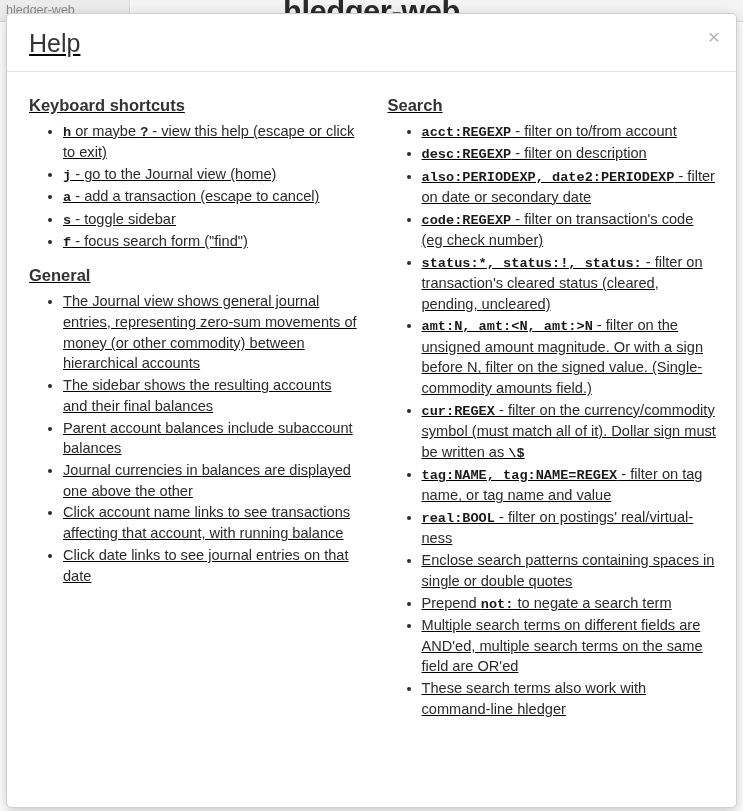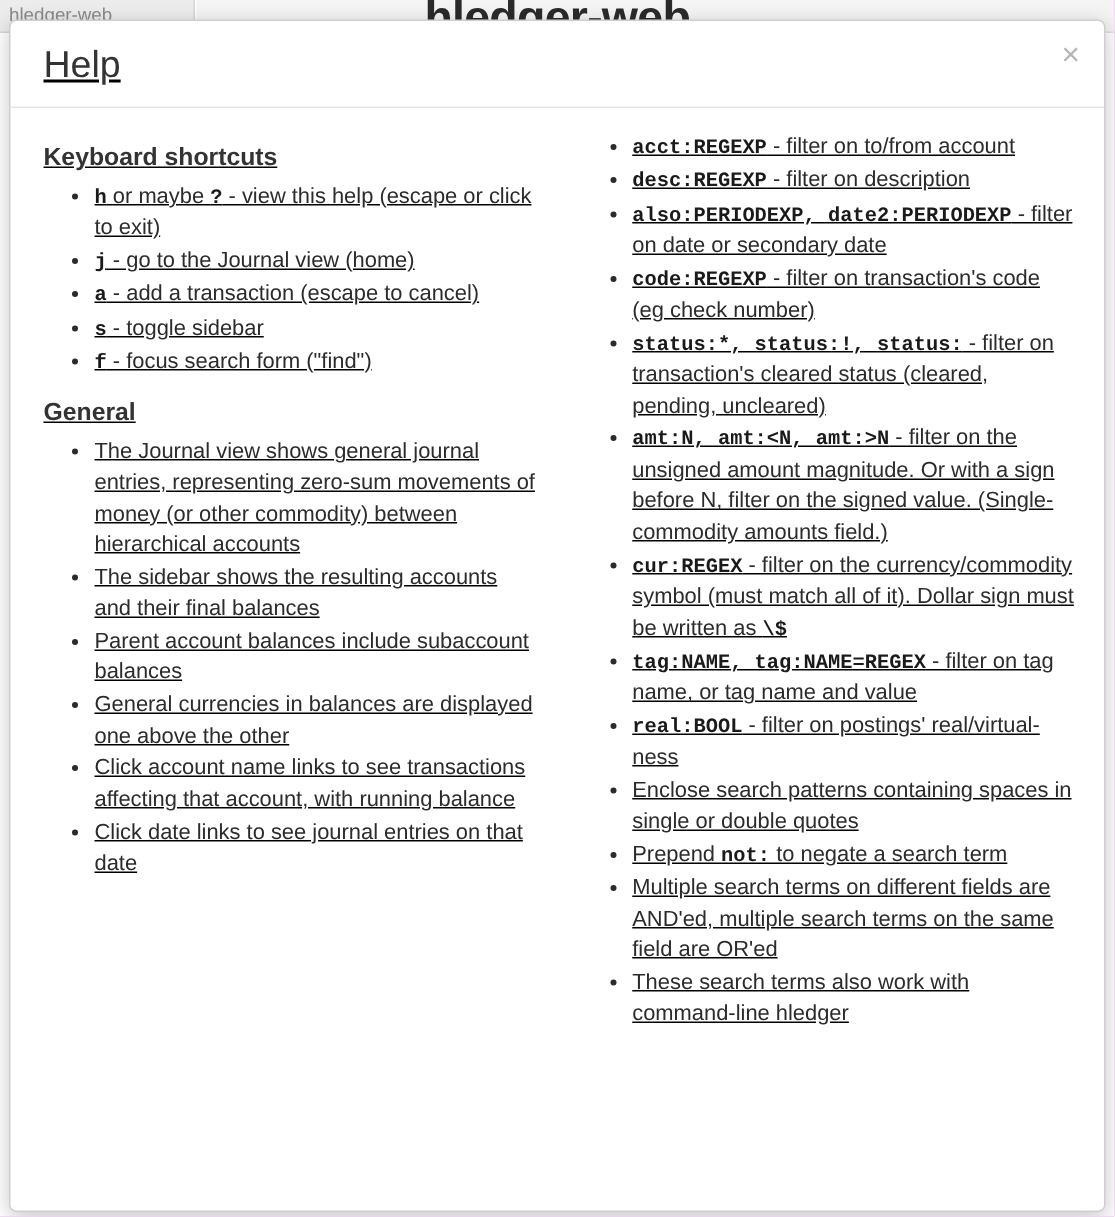--- a/index.html
+++ b/index.html
@@ -9,21 +9,21 @@
     width: 743px;
     height: 811px;
     font-family: "Liberation Sans", sans-serif;
     background: #ffffff;
     overflow: hidden;
   }
   #page {
     position: relative;
     width: 743px;
     height: 811px;
-    background: #d946ef;
+    background: #a3a3a3;
     overflow: hidden;
   }
   
   .backdrop {
     position: absolute;
     inset: 0;
     background: #ffffff;
   }
   .bg-tab {
     position: absolute;
@@ -183,29 +183,30 @@
           <li>
             <code class="kbd">f</code><span> - focus search form ("find")</span>
           </li>
         </ul>
 
         <h4 class="section tight">General</h4>
         <ul class="help-list">
           <li>The Journal view shows general journal entries, representing zero-sum movements of money (or other commodity) between hierarchical accounts</li>
           <li>The sidebar shows the resulting accounts and their final balances</li>
           <li>Parent account balances include subaccount balances</li>
-          <li>General currencies in balances are displayed one above the other</li>
+          <li>Journal currencies in balances are displayed one above the other</li>
           <li>Click account name links to see transactions affecting that account, with running balance</li>
           <li>Click date links to see journal entries on that date</li>
         </ul>
 
       </div>
 
       <div class="col col-right">
 
+        <h4 class="section">Search</h4>
         <ul class="help-list">
           <li>
             <code class="mono nowrap">acct:REGEXP</code><span> - filter on to/from account</span>
           </li>
           <li>
             <code class="mono nowrap">desc:REGEXP</code><span> - filter on description</span>
           </li>
           <li>
             <code class="mono">also:PERIODEXP, date2:PERIODEXP</code><span> - filter on date or secondary date</span>
           </li>

